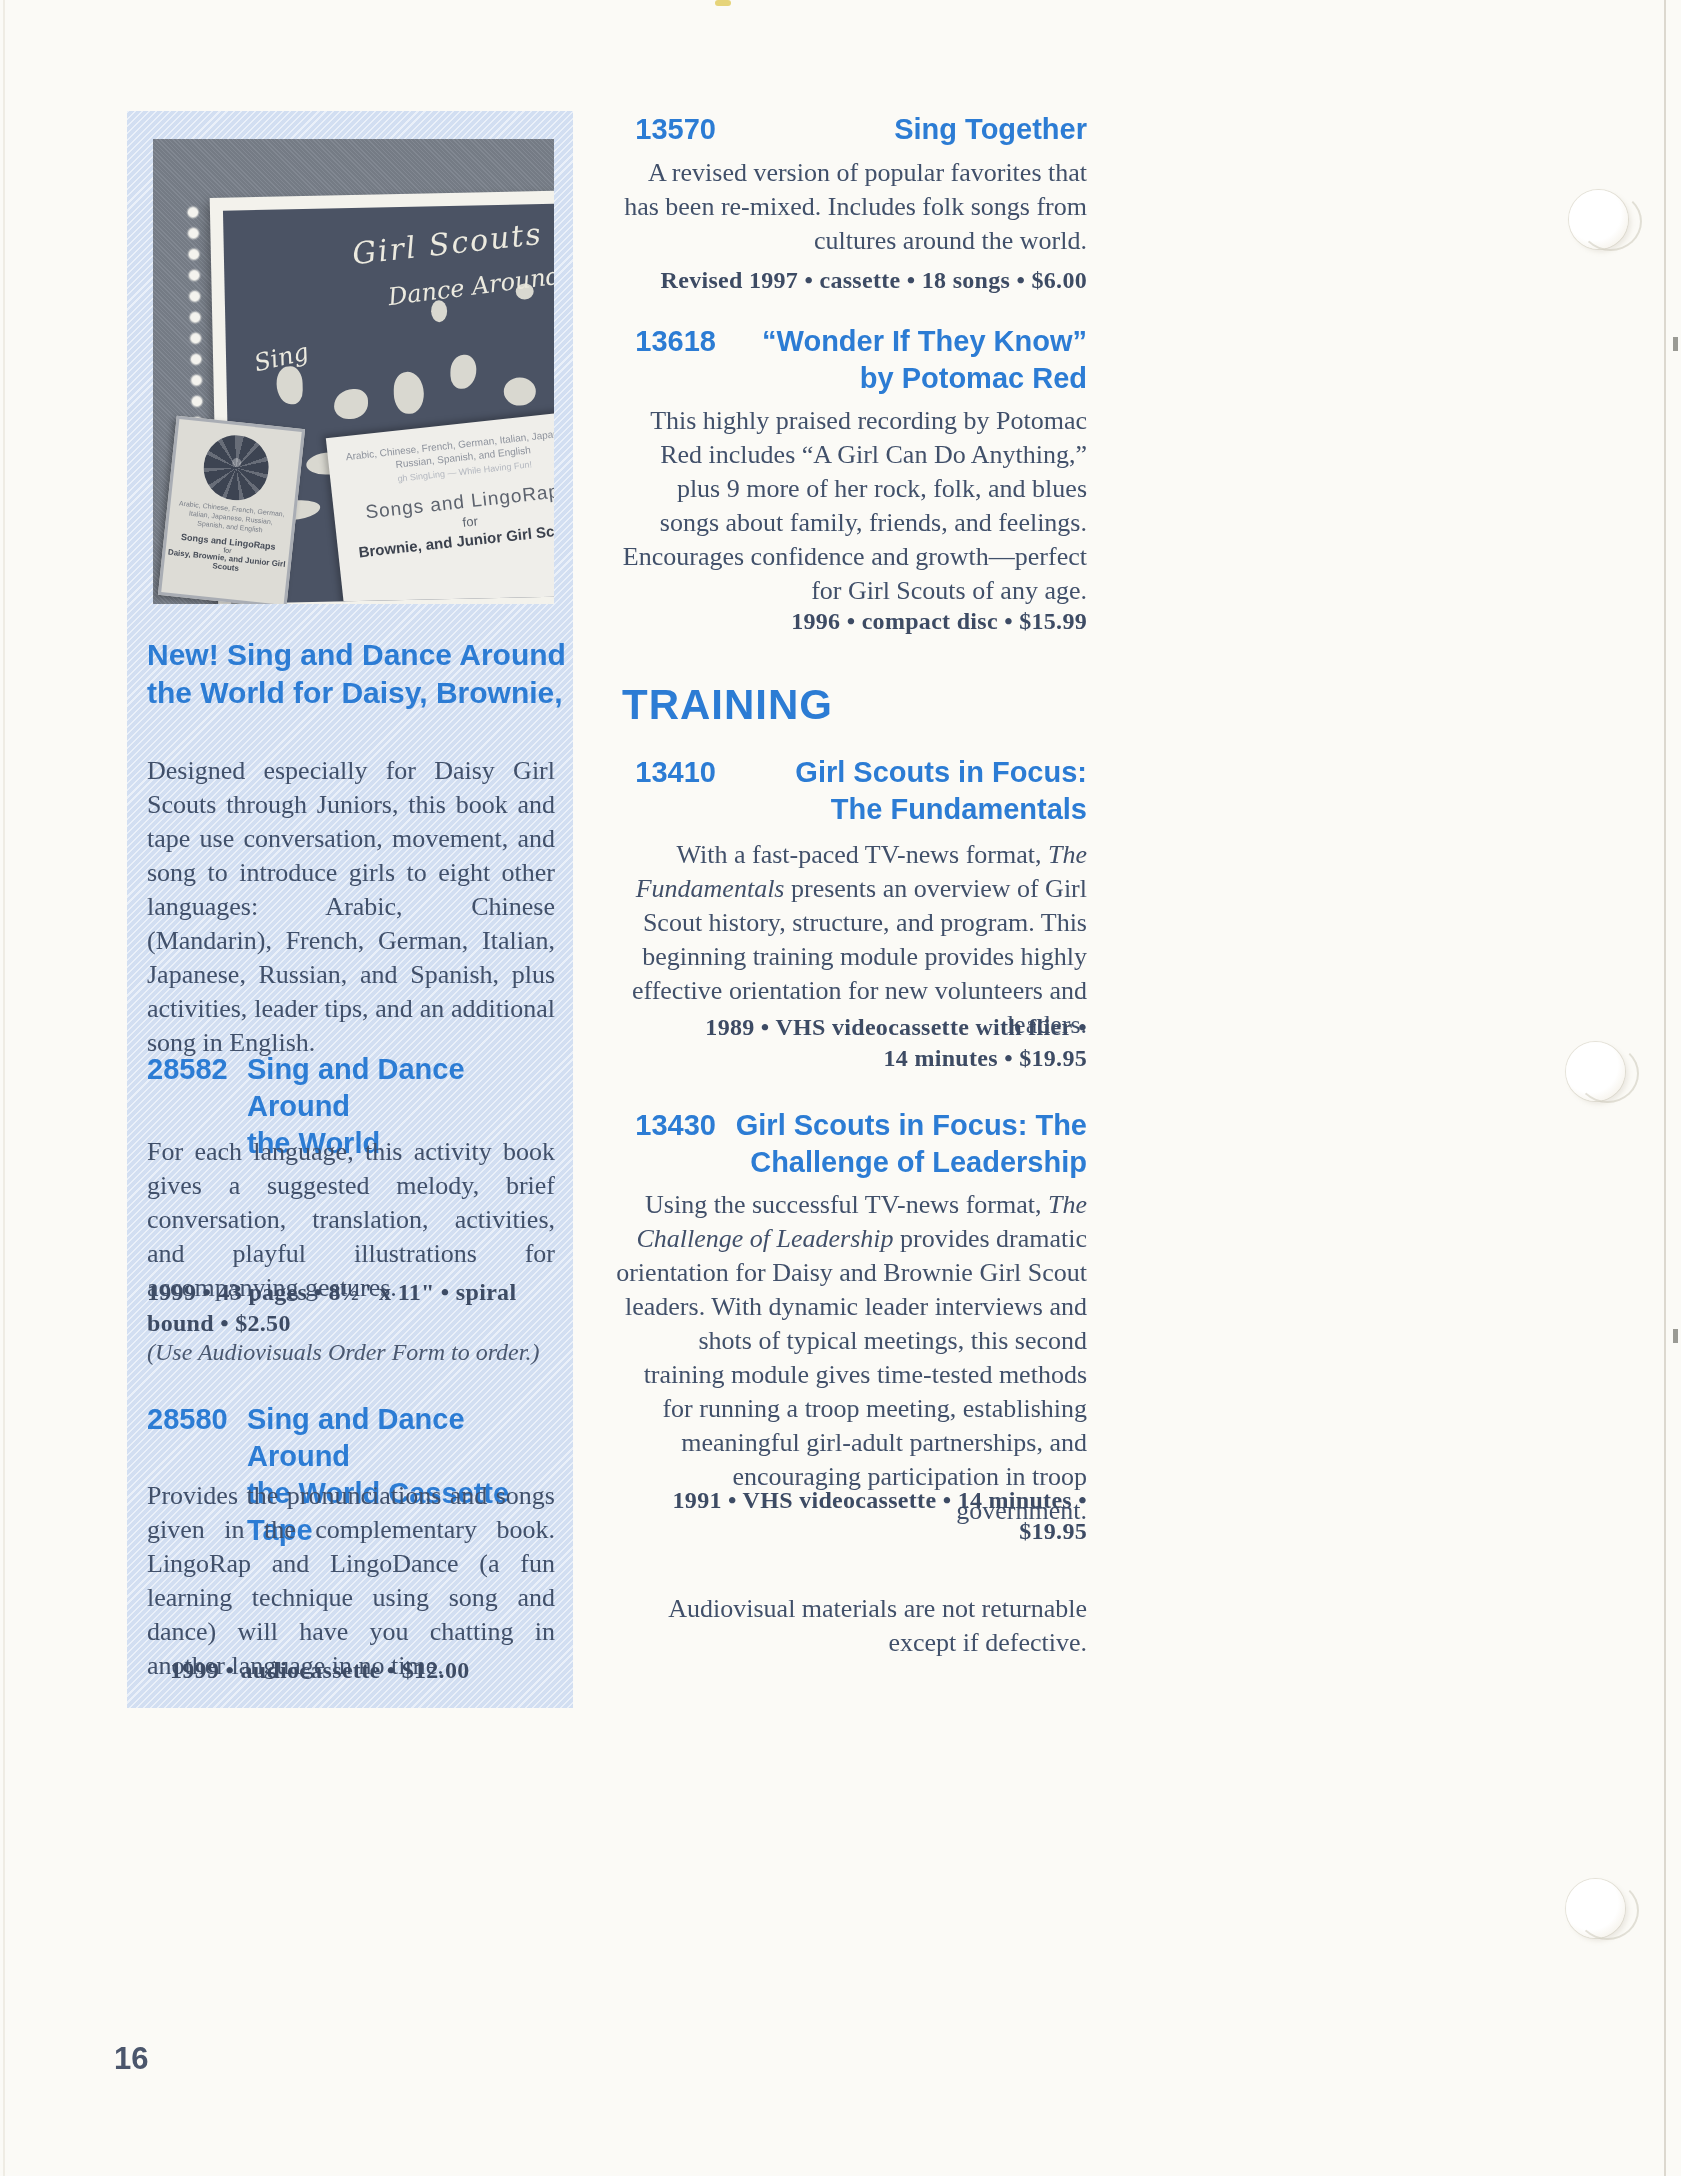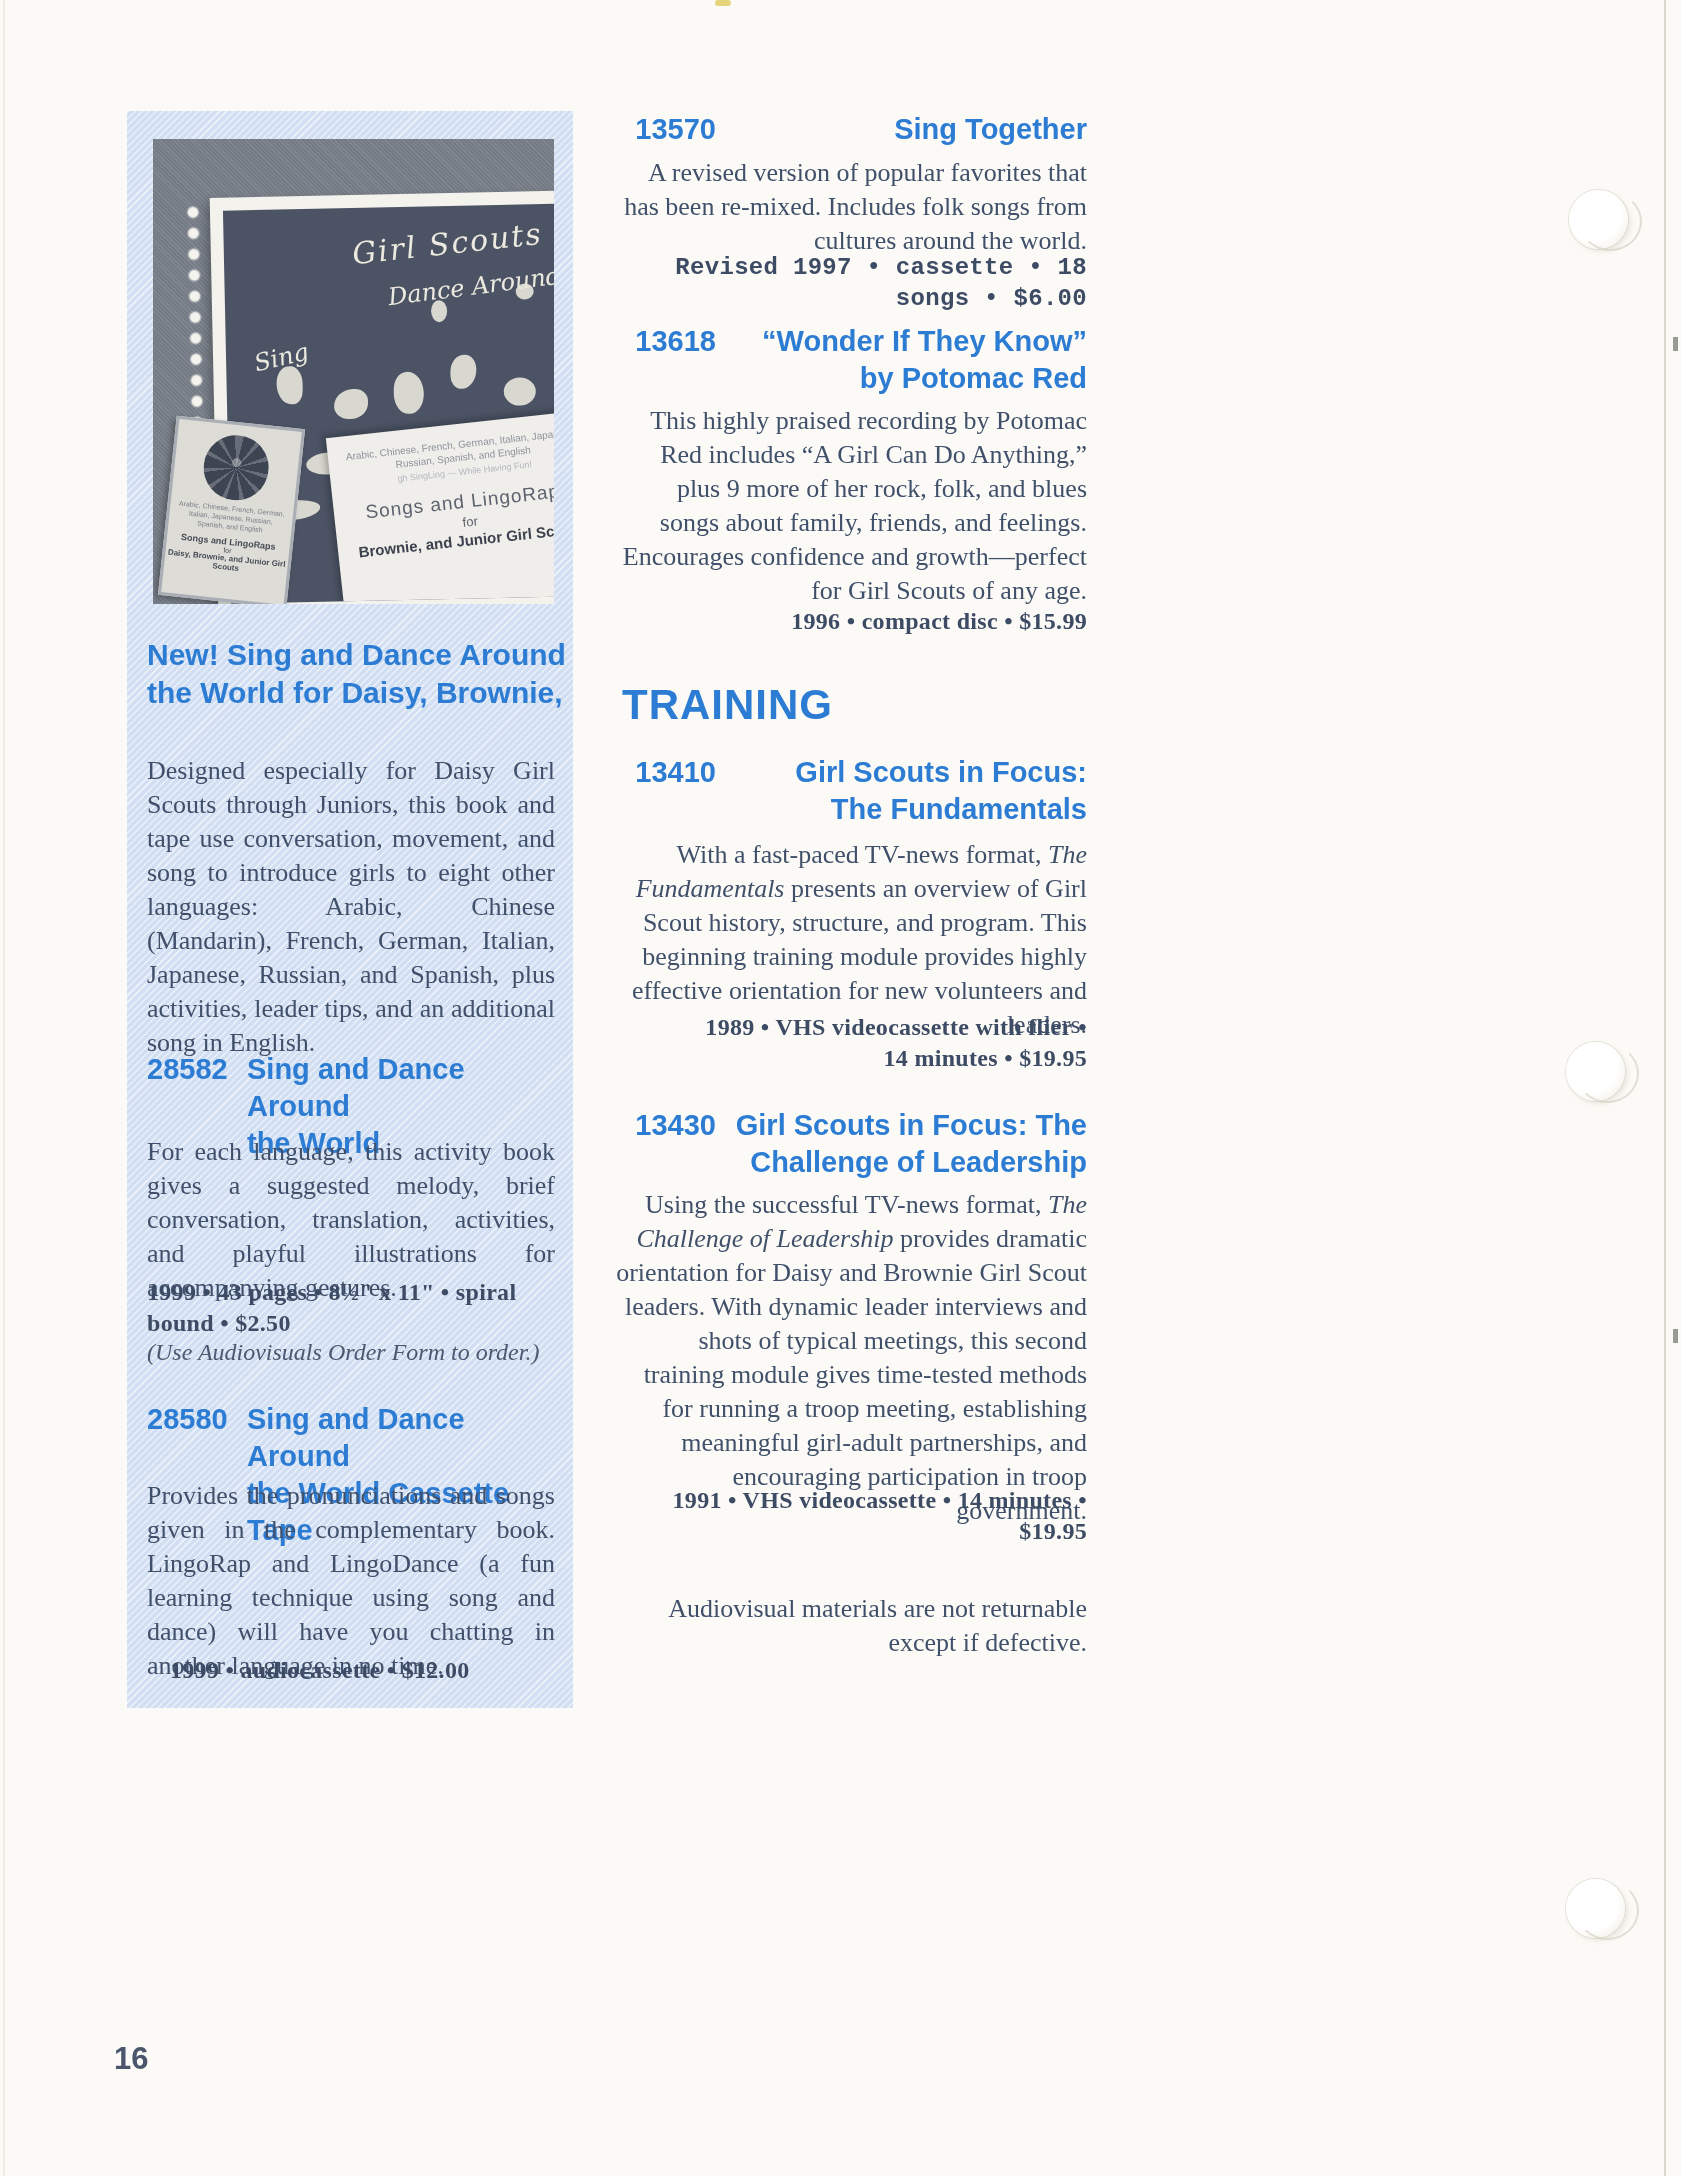--- a/index.html
+++ b/index.html
@@ -210,21 +210,21 @@
     <span>1999 • audiocassette • $12.00</span>
   </div>
 
   <div class="item-head blue-head right-col-x" style="top:111px;">
     <span class="code">13570</span>
     <span class="title">
       <span>Sing Together</span>
     </span>
   </div>
   <div class="body-text right-col-x" style="top:156px;">A revised version of popular favorites that has been re-mixed. Includes folk songs from cultures around the world.</div>
-  <div class="meta right-col-x" style="top:252px;font-family:Liberation Mono, monospace;">
+  <div class="meta right-col-x" style="top:265px;">
     <span>Revised 1997 • cassette • 18 songs • $6.00</span>
   </div>
 
   <div class="item-head blue-head right-col-x" style="top:323px;">
     <span class="code">13618</span>
     <span class="title">
       <span>“Wonder If They Know”</span>
       <span>by Potomac Red</span>
     </span>
   </div>

